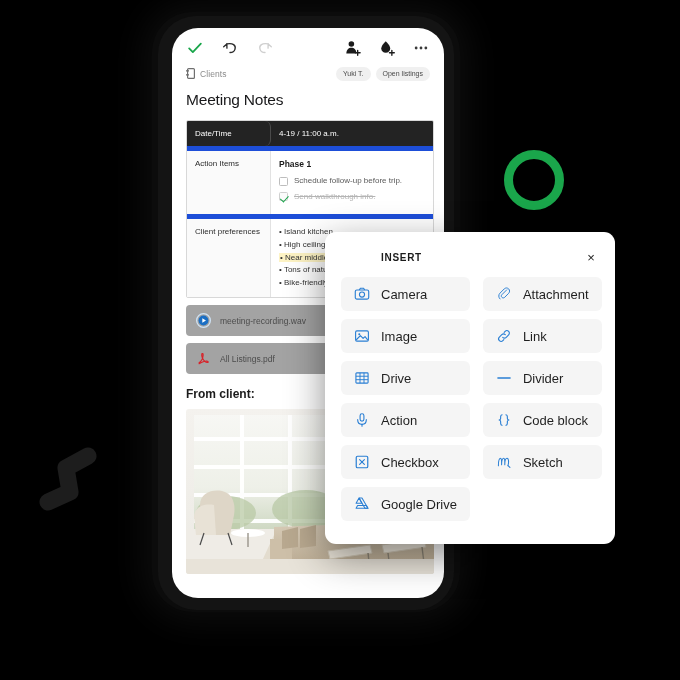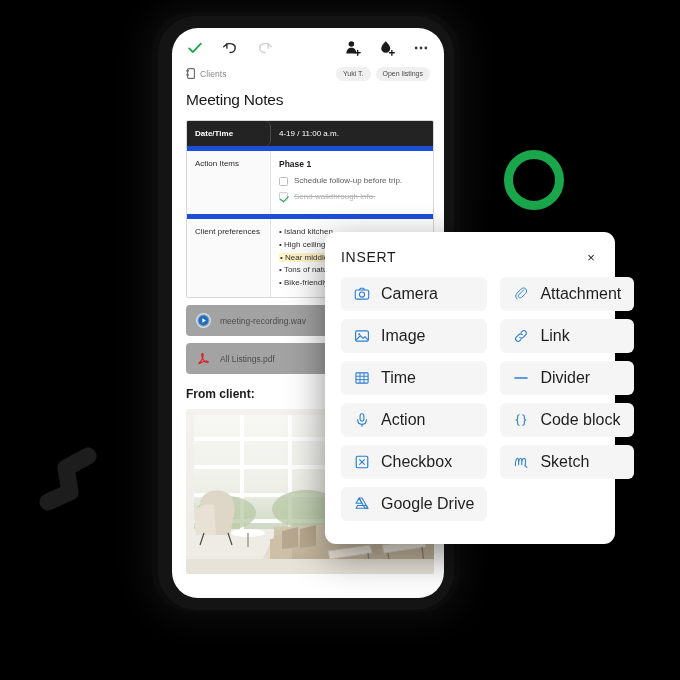--- a/index.html
+++ b/index.html
@@ -84,21 +84,21 @@
   .trow.head { background: #232323; }
   .trow.body { background: #ffffff; border-top: 5px solid #1d4ed8; }
   .tcell-k {
     width: 84px; flex: 0 0 84px;
     padding: 7px 8px;
     font-size: 8px; color: #2b2b2b;
     border-right: 1px solid #e2e2e2;
     line-height: 1.45;
   }
   .trow.head .tcell-k {
-    color: #ffffff; font-weight: bold; border-right-color: #4a4a4a; border-radius: 6px;
+    color: #ffffff; font-weight: normal; border-right-color: #4a4a4a; border-radius: 6px;
   }
   .tcell-v {
     flex: 1; padding: 7px 8px;
     font-size: 8px; color: #2b2b2b; line-height: 1.45;
   }
   .trow.head .tcell-v { color: #ffffff; }
   .tcell-k.grey { background: #fafafa; }
   .phase { font-size: 8.5px; font-weight: bold; color: #1b1b1b; margin-bottom: 5px; }
 
   .task { display: flex; align-items: center; gap: 6px; margin-bottom: 4px; }
@@ -140,40 +140,40 @@
   
   .insert-panel {
     position: absolute; left: 325px; top: 232px;
     width: 290px; height: 312px;
     background: #ffffff; border-radius: 11px;
     box-shadow: 0 12px 38px rgba(0,0,0,.45);
     padding: 14px 16px 0 16px;
   }
   .ip-head { display: flex; align-items: center; height: 22px; }
   .ip-title {
-    font-size: 14px; font-weight: normal; color: #1b1b1b; letter-spacing: .7px;
+    font-size: 10px; font-weight: bold; color: #1b1b1b; letter-spacing: .7px; margin-left: 40px;
   }
   .ip-close {
     margin-left: auto; width: 16px; height: 16px;
     display: flex; align-items: center; justify-content: center;
     font-size: 13px; color: #1b1b1b; line-height: 1; cursor: pointer;
   }
   .ip-grid {
     margin-top: 9px;
     display: grid; grid-template-columns: 1fr 1fr;
     column-gap: 13px; row-gap: 8px;
   }
   .ip-item {
     display: flex; align-items: center; gap: 11px;
     background: #f5f5f5; border-radius: 6px;
     height: 34px; padding: 0 13px;
     cursor: pointer;
   }
   .ip-item.blank { background: transparent; cursor: default; }
-  .ip-label { font-size: 16px; color: #1f1f1f; white-space: nowrap; }
+  .ip-label { font-size: 13px; color: #1f1f1f; white-space: nowrap; }
   .ip-ico { width: 16px; height: 16px; flex: 0 0 16px; display: block; }
 </style>
 </head>
 <body>
 
 <div class="stage">
 
   <div class="deco-ring"></div>
 
   <svg class="deco-zig" viewBox="0 0 90 90">
@@ -407,21 +407,21 @@
       <div class="ip-item">
         <svg class="ip-ico" viewBox="0 0 20 20">
           <rect x="2.4" y="3.6" width="15.2" height="12.8" rx="1" fill="none" stroke="#2a7fd4" stroke-width="1.4"></rect>
           <g stroke="#2a7fd4" stroke-width="1.2">
             <line x1="2.4" y1="7.8" x2="17.6" y2="7.8"></line>
             <line x1="2.4" y1="12.1" x2="17.6" y2="12.1"></line>
             <line x1="7.5" y1="3.6" x2="7.5" y2="16.4"></line>
             <line x1="12.5" y1="3.6" x2="12.5" y2="16.4"></line>
           </g>
         </svg>
-        <span class="ip-label">Time</span>
+        <span class="ip-label">Drive</span>
       </div>
 
       <div class="ip-item">
         <svg class="ip-ico" viewBox="0 0 20 20">
           <line x1="2.4" y1="10" x2="17.6" y2="10" stroke="#2a7fd4" stroke-width="1.8" stroke-linecap="round"></line>
         </svg>
         <span class="ip-label">Divider</span>
       </div>
 
       <div class="ip-item">

